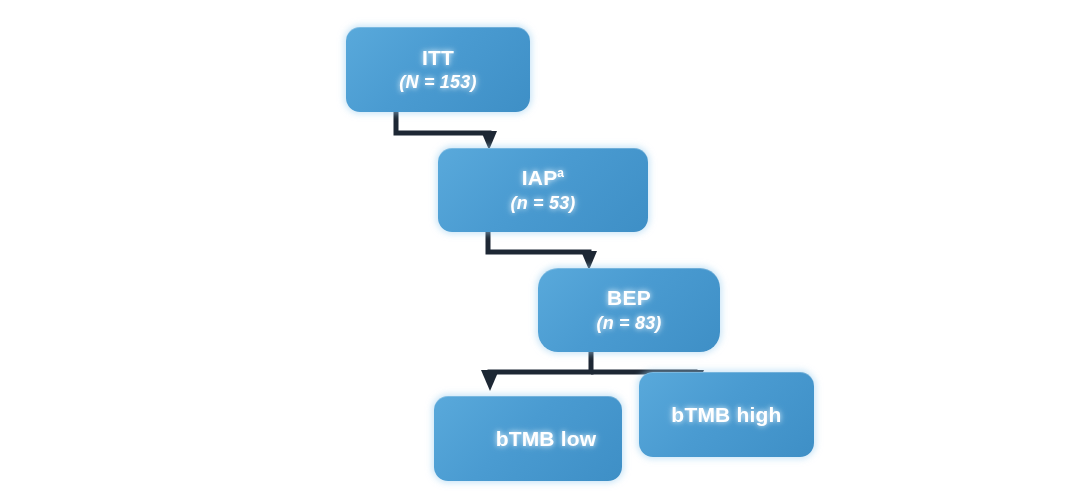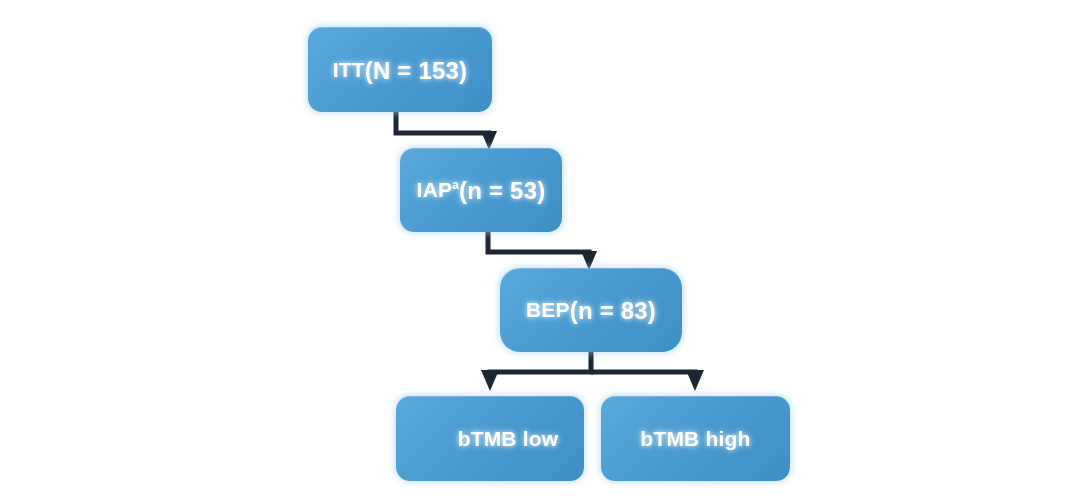--- a/index.html
+++ b/index.html
@@ -18,50 +18,52 @@
     overflow: hidden;
   }
   .node {
     position: absolute;
     box-sizing: border-box;
     border-radius: 14px;
     background: linear-gradient(135deg, #59a9db 0%, #4a9bd1 45%, #3e8fc6 100%);
     box-shadow: 0 0 6px 2px rgba(160, 210, 240, 0.55),
                 inset 0 1px 0 rgba(255,255,255,0.22);
     display: flex;
-    flex-direction: row;
+    flex-direction: column;
     align-items: center;
     justify-content: center;
     color: #ffffff;
     text-align: center;
     line-height: 1.22;
     text-shadow: 0 0 5px rgba(255,255,255,0.75),
                  0 0 10px rgba(200,235,255,0.45);
     letter-spacing: 0.2px;
+    margin-left: 38px;
   }
   .node .line1 {
     font-size: 21px;
     font-weight: bold;
   }
   .node .line2 {
-    font-size: 24px;
+    font-size: 18px;
     font-weight: bold;
     margin-top: 2px;
+    font-style: italic;
   }
   .node .sup {
     font-size: 12px;
     vertical-align: super;
     font-weight: bold;
   }
   
   #node-itt      { left: 308px; top: 27px;  width: 184px; height: 85px; }
-  #node-iap      { left: 400px; top: 148px; width: 162px; height: 84px; }
+  #node-iap      { left: 400px; top: 148px; width: 210px; height: 84px; }
   #node-bep      { left: 500px; top: 268px; width: 182px; height: 84px; border-radius: 20px; }
   #node-btmb-low { left: 396px; top: 396px; width: 188px; height: 85px; padding-left: 36px; }
-  #node-btmb-high{ left: 601px; top: 396px; width: 189px; height: 85px; }
+  #node-btmb-high{ left: 601px; top: 372px; width: 175px; height: 85px; }
 
   .connector {
     position: absolute;
     left: 0;
     top: 0;
     width: 1080px;
     height: 499px;
     pointer-events: none;
   }
   .conn-path {

